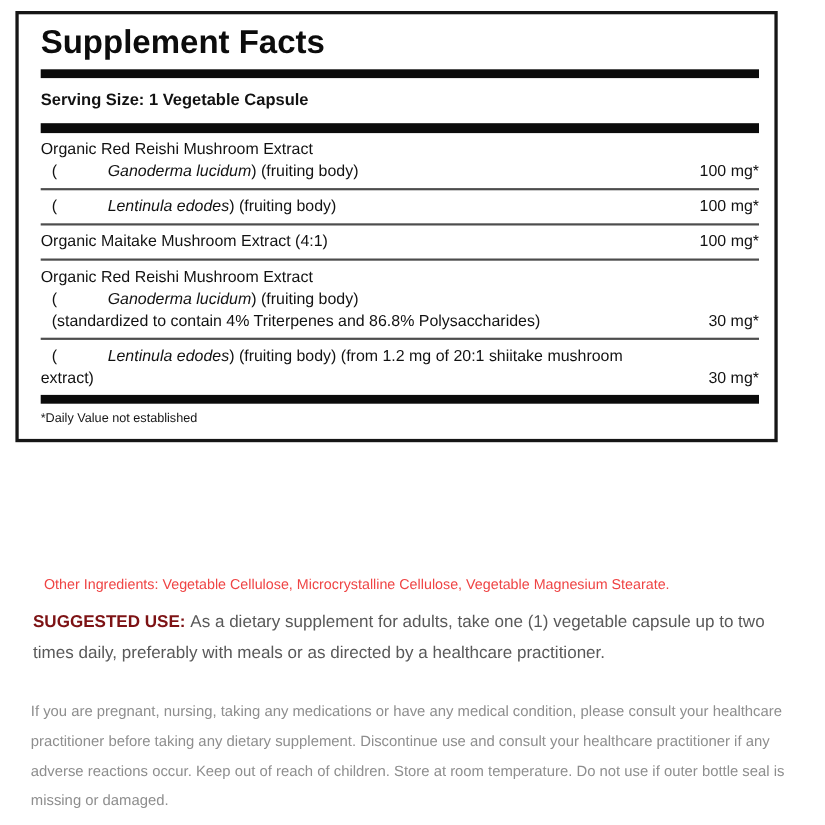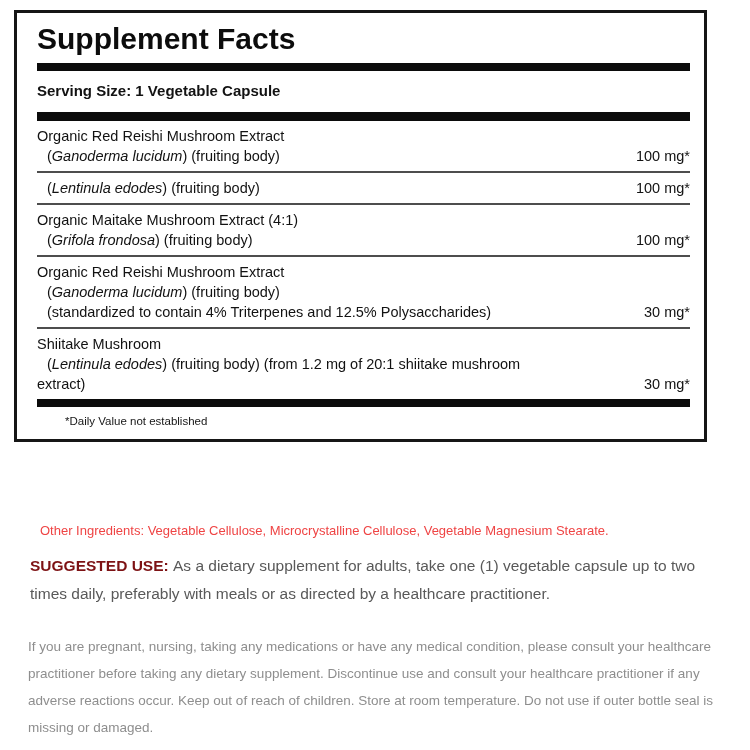--- a/index.html
+++ b/index.html
@@ -54,31 +54,30 @@
     align-items: flex-end;
     padding: 5px 0 5px 0;
     border-bottom: 2px solid #4d4d4d;
     font-size: 14.5px;
     line-height: 20px;
     color: #121212;
   }
   .row:last-child { border-bottom: none; }
   .name-col { flex: 1 1 auto; }
   .subline.ind { padding-left: 10px; }
-  .it { font-style: italic; }
+  .it { font-style: italic; margin-left: 46px; }
   .amount {
     flex: 0 0 auto;
     white-space: nowrap;
     padding-left: 12px;
   }
   .footnote {
     font-size: 11.5px;
     color: #161616;
     padding: 8px 0 6px 0;
-    margin-left: 28px;
   }
 
   
   .below {
     position: absolute;
     left: 28px; top: 510px;
     width: 712px;
   }
   .other-ingredients {
     margin: 12px;
@@ -130,35 +129,33 @@
         </div>
         <div class="row">
           <div class="name-col">
             <div class="subline ind"><span>(</span><span class="it">Lentinula edodes</span><span>) (fruiting body)</span></div>
           </div>
           <div class="amount">100 mg*</div>
         </div>
         <div class="row">
           <div class="name-col">
             <div class="line1"><span>Organic Maitake Mushroom Extract (4:1)</span></div>
-            <div class="subline ind"><span>(</span><span class="it">Grifola frondosa</span><span>) (fruiting body)</span></div>
           </div>
           <div class="amount">100 mg*</div>
         </div>
         <div class="row">
           <div class="name-col">
             <div class="line1"><span>Organic Red Reishi Mushroom Extract</span></div>
             <div class="subline ind"><span>(</span><span class="it">Ganoderma lucidum</span><span>) (fruiting body)</span></div>
-            <div class="subline ind"><span>(standardized to contain 4% Triterpenes and 12.5% Polysaccharides)</span></div>
+            <div class="subline ind"><span>(standardized to contain 4% Triterpenes and 86.8% Polysaccharides)</span></div>
           </div>
           <div class="amount">30 mg*</div>
         </div>
         <div class="row">
           <div class="name-col">
-            <div class="line1"><span>Shiitake Mushroom</span></div>
             <div class="subline ind"><span>(</span><span class="it">Lentinula edodes</span><span>) (fruiting body) (from 1.2 mg of 20:1 shiitake mushroom</span></div>
             <div class="subline"><span>extract)</span></div>
           </div>
           <div class="amount">30 mg*</div>
         </div>
       </div>
     <div class="bar b3"></div>
     <div class="footnote">*Daily Value not established</div>
   </section>
 

